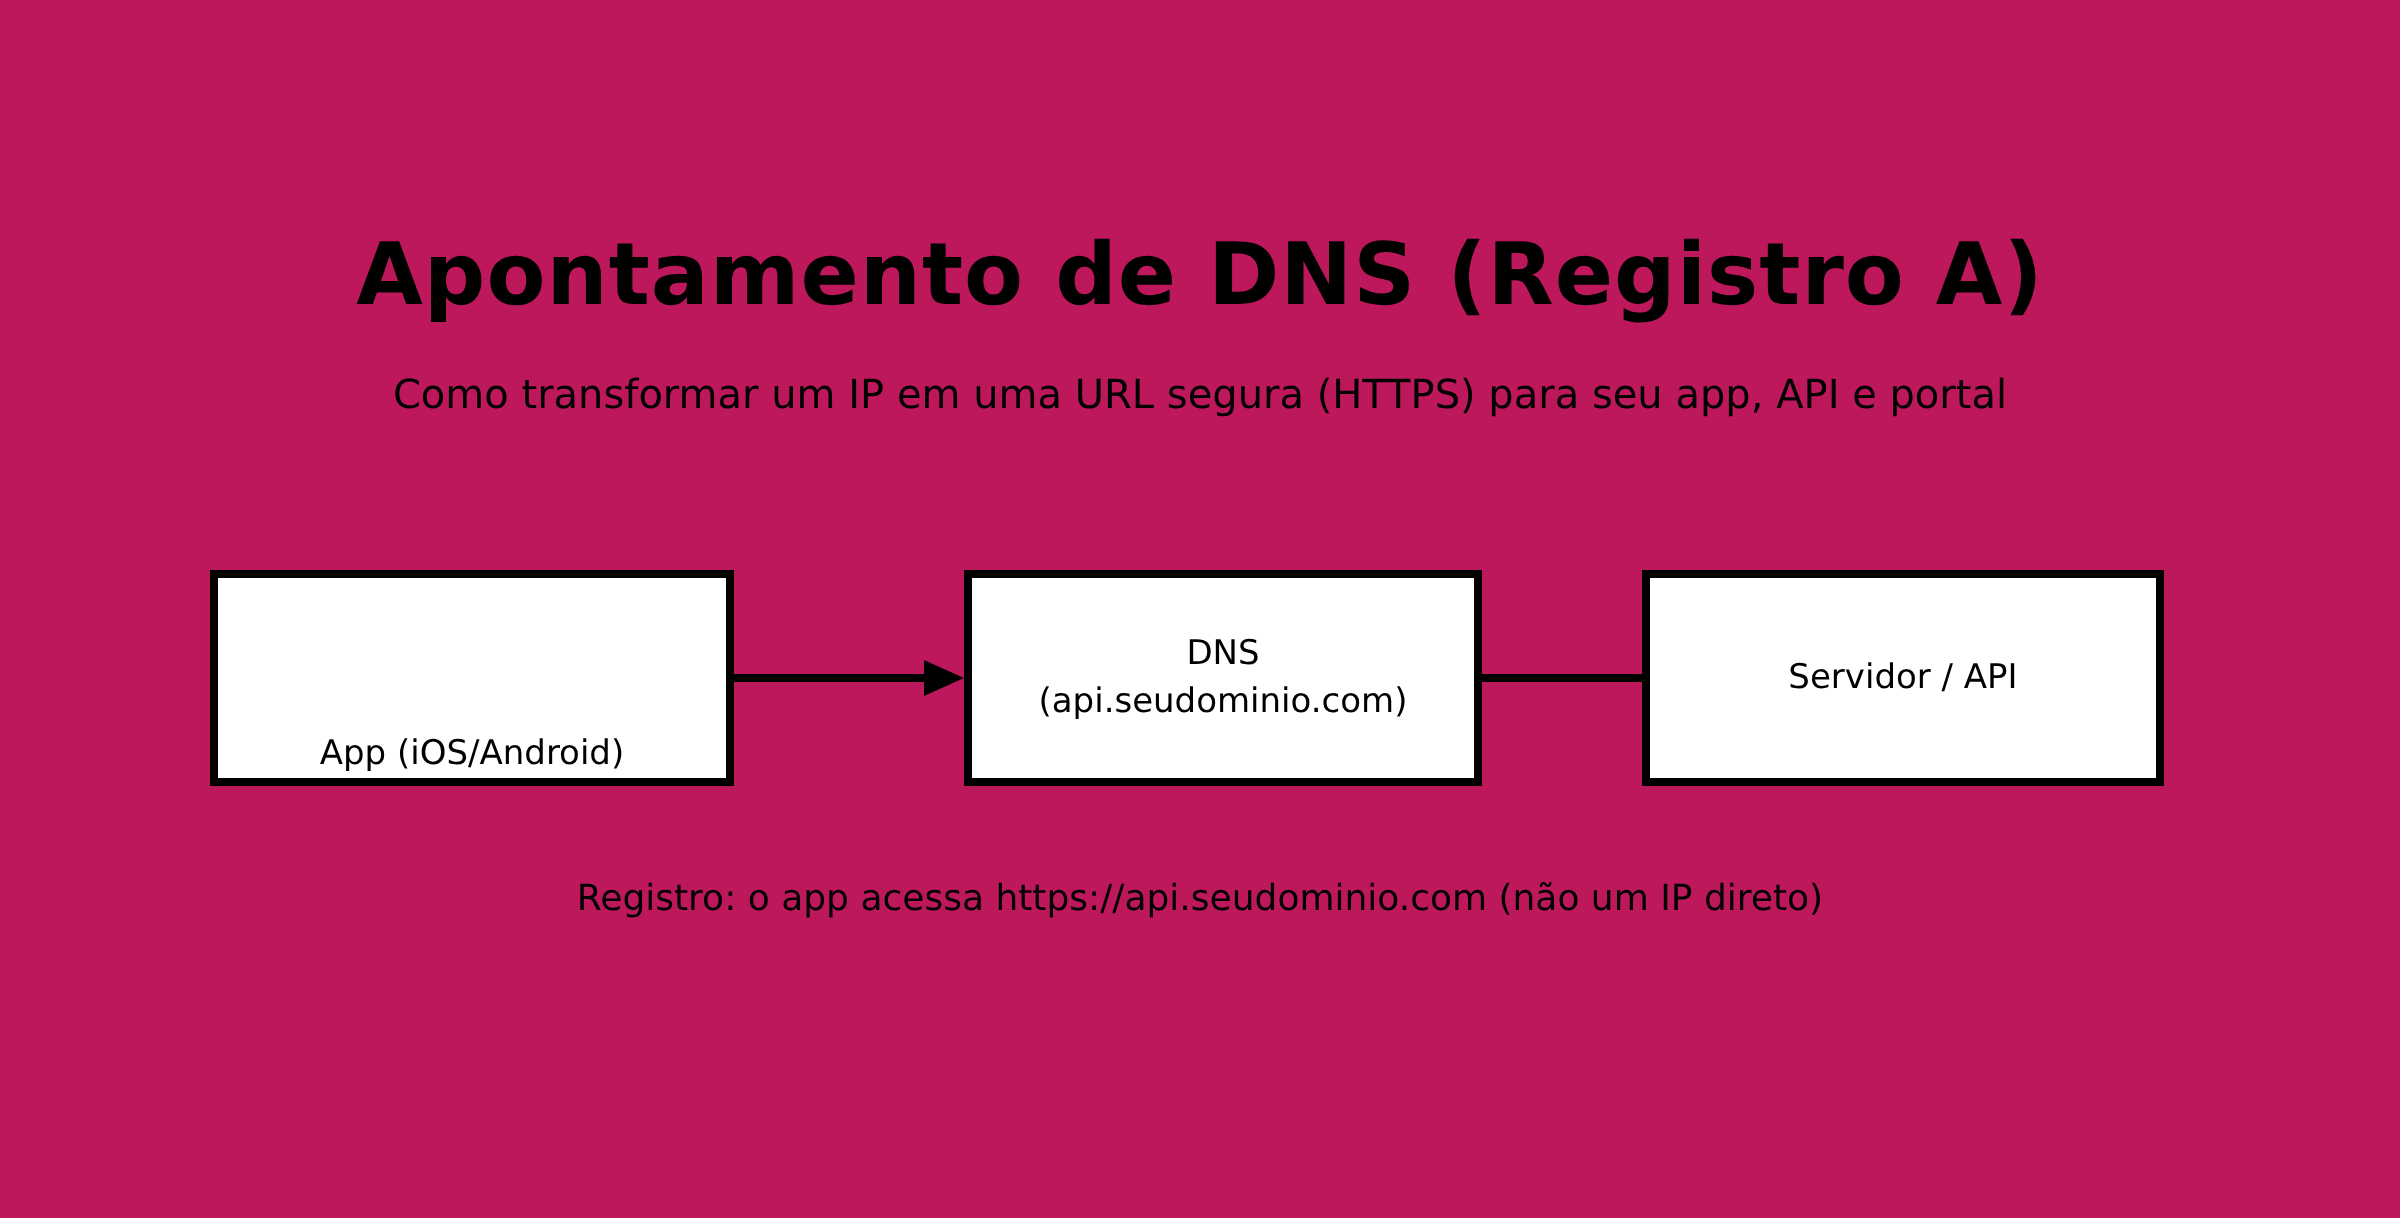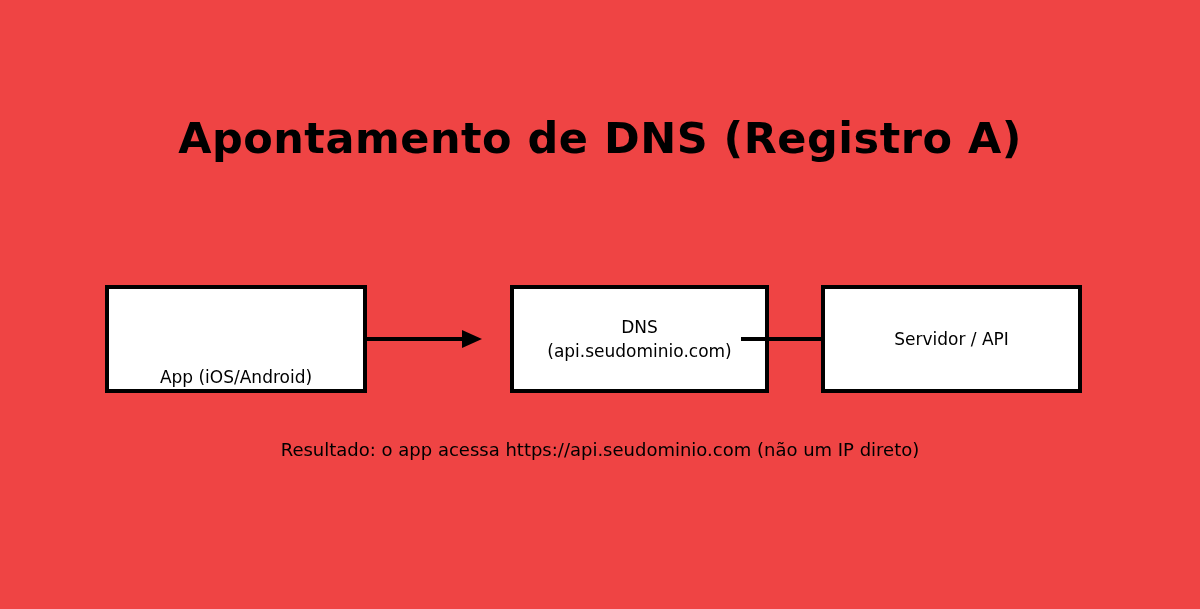--- a/index.html
+++ b/index.html
@@ -4,21 +4,21 @@
 <style>
   html, body {
     margin: 0;
     padding: 0;
     background: #ffffff;
   }
   .canvas {
     position: relative;
     width: 1200px;
     height: 609px;
-    background: #ef4444;
+    background: #be185d;
     font-family: "DejaVu Sans", sans-serif;
     color: #000000;
     overflow: hidden;
   }
   .title {
     position: absolute;
     top: 110px;
     left: 0;
     width: 1200px;
     text-align: center;
@@ -46,21 +46,21 @@
     background: #ffffff;
     display: flex;
     flex-direction: column;
     align-items: center;
     justify-content: center;
     text-align: center;
     font-size: 17px;
     line-height: 24px;
   }
   .node-app    { left: 105px; width: 262px; justify-content: flex-end; }
-  .node-dns    { left: 482px; width: 259px; margin-left: 28px; }
+  .node-dns    { left: 482px; width: 259px; }
   .node-server { left: 821px; width: 261px; }
 
   .arrow-shaft {
     position: absolute;
     top: 337px;
     height: 4px;
     background: #000000;
   }
   .arrow-head {
     position: absolute;
@@ -86,35 +86,36 @@
     line-height: 24px;
   }
 </style>
 </head>
 <body>
 
 <div class="canvas">
 
   <h1 class="title">Apontamento de DNS (Registro A)</h1>
 
+  <div class="subtitle">Como transformar um IP em uma URL segura (HTTPS) para seu app, API e portal</div>
 
   <div class="node node-app">
     <span>App (iOS/Android)</span>
   </div>
 
   <div class="arrow-shaft shaft-1"></div>
   <div class="arrow-head head-1"></div>
 
   <div class="node node-dns">
     <span>DNS</span>
     <span>(api.seudominio.com)</span>
   </div>
 
   <div class="arrow-shaft shaft-2"></div>
   <div class="arrow-head head-2"></div>
 
   <div class="node node-server">
     <span>Servidor / API</span>
   </div>
 
-  <div class="result">Resultado: o app acessa https://api.seudominio.com (não um IP direto)</div>
+  <div class="result">Registro: o app acessa https://api.seudominio.com (não um IP direto)</div>
 
 </div>
 
 </body></html>

